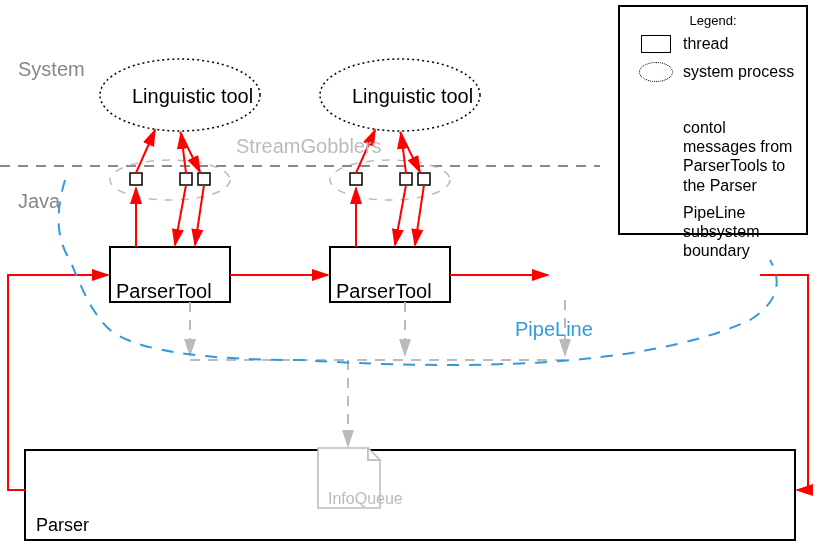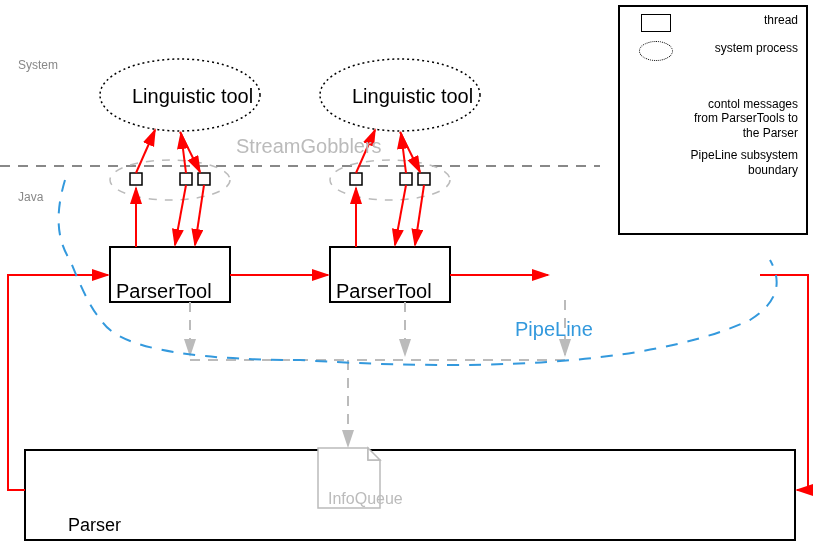--- a/index.html
+++ b/index.html
@@ -11,21 +11,21 @@
     font-family: Arial, sans-serif;
     background: white;
     overflow: hidden;
   }
   .label {
     position: absolute;
     font-size: 20px;
   }
   .section-label {
     color: #888;
-    font-size: 12px;
+    font-size: 20px;
   }
   svg {
     position: absolute;
     top: 0;
     left: 0;
     width: 818px;
     height: 550px;
     pointer-events: none;
   }
   .legend-box {
@@ -53,23 +53,22 @@
   .legend-symbol {
     width: 55px;
     flex-shrink: 0;
     display: flex;
     justify-content: center;
     align-items: center;
     height: 20px;
   }
   .legend-text {
     flex: 1;
-    font-size: 12px;
+    font-size: 16px;
     line-height: 1.2;
-    text-align: right;
   }
   .rect-symbol {
     width: 28px;
     height: 16px;
     border: 1.5px solid black;
   }
   .ellipse-symbol {
     width: 32px;
     height: 18px;
     border: 1.5px dotted black;
@@ -166,25 +165,26 @@
 <div class="label" style="left:132px; top:85px;">Linguistic tool</div>
 <div class="label" style="left:352px; top:85px;">Linguistic tool</div>
 
 <div class="label" style="left:236px; top:135px; color:#bbbbbb;">StreamGobblers</div>
 
 <div class="label" style="left:116px; top:280px;">ParserTool</div>
 <div class="label" style="left:336px; top:280px;">ParserTool</div>
 
 <div class="label" style="left:515px; top:318px; color:#3399dd;">PipeLine</div>
 
-<div class="label" style="left:36px; top:515px; font-size:18px;margin-left:32px;">Parser</div>
+<div class="label" style="left:36px; top:515px; font-size:18px;">Parser</div>
 
 <div class="label" style="left:328px; top:490px; font-size:16px; color:#bbbbbb;">InfoQueue</div>
 
 <div class="legend-box">
+  <div class="legend-title">Legend:</div>
 
   <div class="legend-row">
     <div class="legend-symbol">
         <div class="rect-symbol"></div>
       </div>
     <div class="legend-text">thread</div>
   </div>
 
   <div class="legend-row">
     <div class="legend-symbol">

